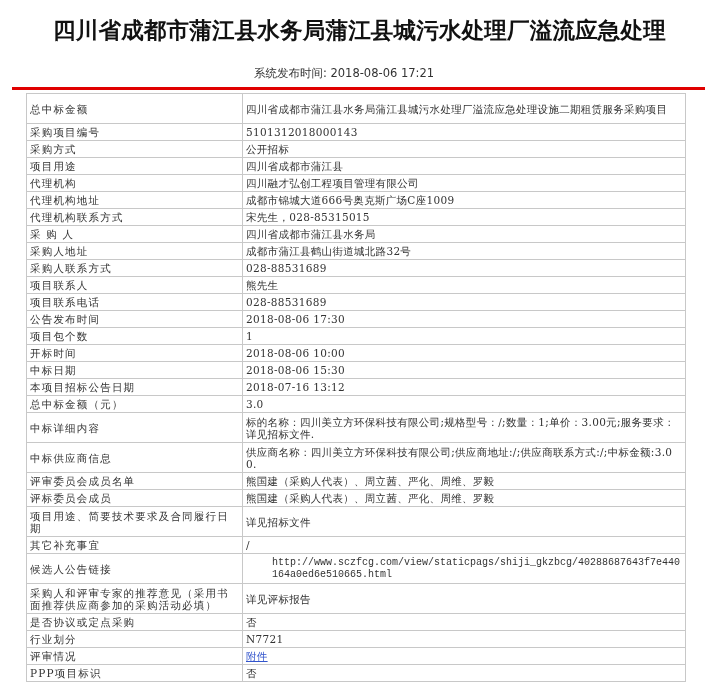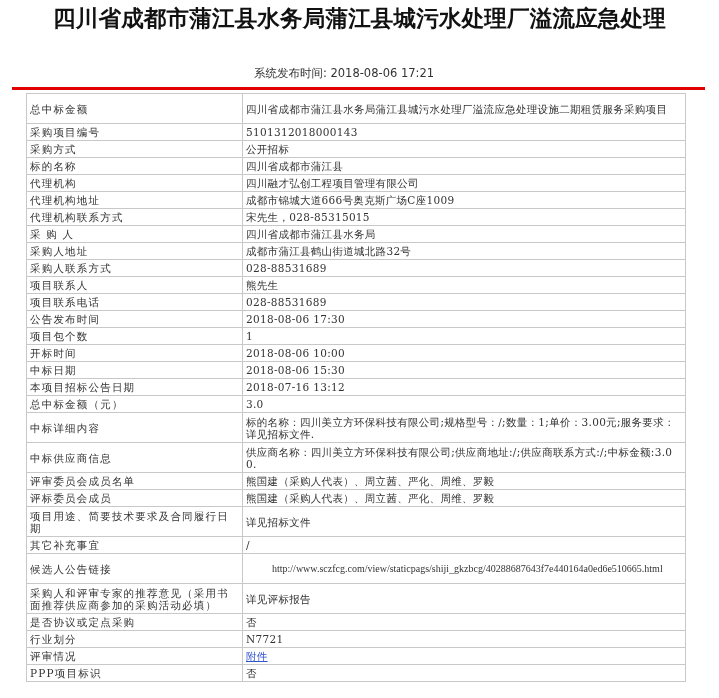--- a/index.html
+++ b/index.html
@@ -2,21 +2,21 @@
 <html><head>
 <meta charset="utf-8">
 <style>
   html, body { margin: 0; padding: 0; background: #ffffff; }
   body {
     width: 719px; height: 698px; overflow: hidden; position: relative;
     font-family: "DejaVu Serif", "Liberation Serif", serif;
     color: #333;
   }
   .title {
-    position: absolute; left: 0; top: 4px; width: 719px;
+    position: absolute; left: 0; top: 16px; width: 719px;
     text-align: center;
     font-family: "DejaVu Sans", "Liberation Sans", sans-serif;
     font-weight: bold; font-size: 22.5px; line-height: 28px; color: #111;
     letter-spacing: 0.2px;
   }
   .title div { white-space: nowrap; }
   .pubtime {
     position: absolute; left: 0; top: 66px; width: 688px;
     text-align: center; font-size: 11.5px; color: #333;
     font-family: "DejaVu Sans", "Liberation Sans", sans-serif;
@@ -30,21 +30,21 @@
     border-collapse: collapse; table-layout: fixed;
     font-size: 10.5px; line-height: 12px;
   }
   table.info td {
     border: 1px solid #c8c8c8; padding: 2px 3px 2px 3px;
     vertical-align: middle; color: #333;
     word-break: break-all;
   }
   table.info td.k { width: 209px; letter-spacing: 1.2px; }
   table.info td.v { letter-spacing: 0.3px; }
-  table.info td.mono { font-family: Liberation Serif, serif; font-size: 10px; letter-spacing: 0; padding-left: 29px; }
+  table.info td.mono { font-family: Liberation Mono, monospace; font-size: 10px; letter-spacing: 0; padding-left: 29px; }
   a.lnk { color: #3355cc; text-decoration: underline; text-align: center; }
 </style>
 </head>
 <body>
 
 <div class="title">
   <div>四川省成都市蒲江县水务局蒲江县城污水处理厂溢流应急处理</div>
 </div>
 
 <div class="pubtime">
@@ -62,21 +62,21 @@
     </tr>
     <tr>
       <td class="k">采购项目编号</td>
       <td class="v">5101312018000143</td>
     </tr>
     <tr>
       <td class="k">采购方式</td>
       <td class="v">公开招标</td>
     </tr>
     <tr>
-      <td class="k">标的名称</td>
+      <td class="k">项目用途</td>
       <td class="v">四川省成都市蒲江县</td>
     </tr>
     <tr>
       <td class="k">代理机构</td>
       <td class="v">四川融才弘创工程项目管理有限公司</td>
     </tr>
     <tr>
       <td class="k">代理机构地址</td>
       <td class="v">成都市锦城大道666号奥克斯广场C座1009</td>
     </tr>

